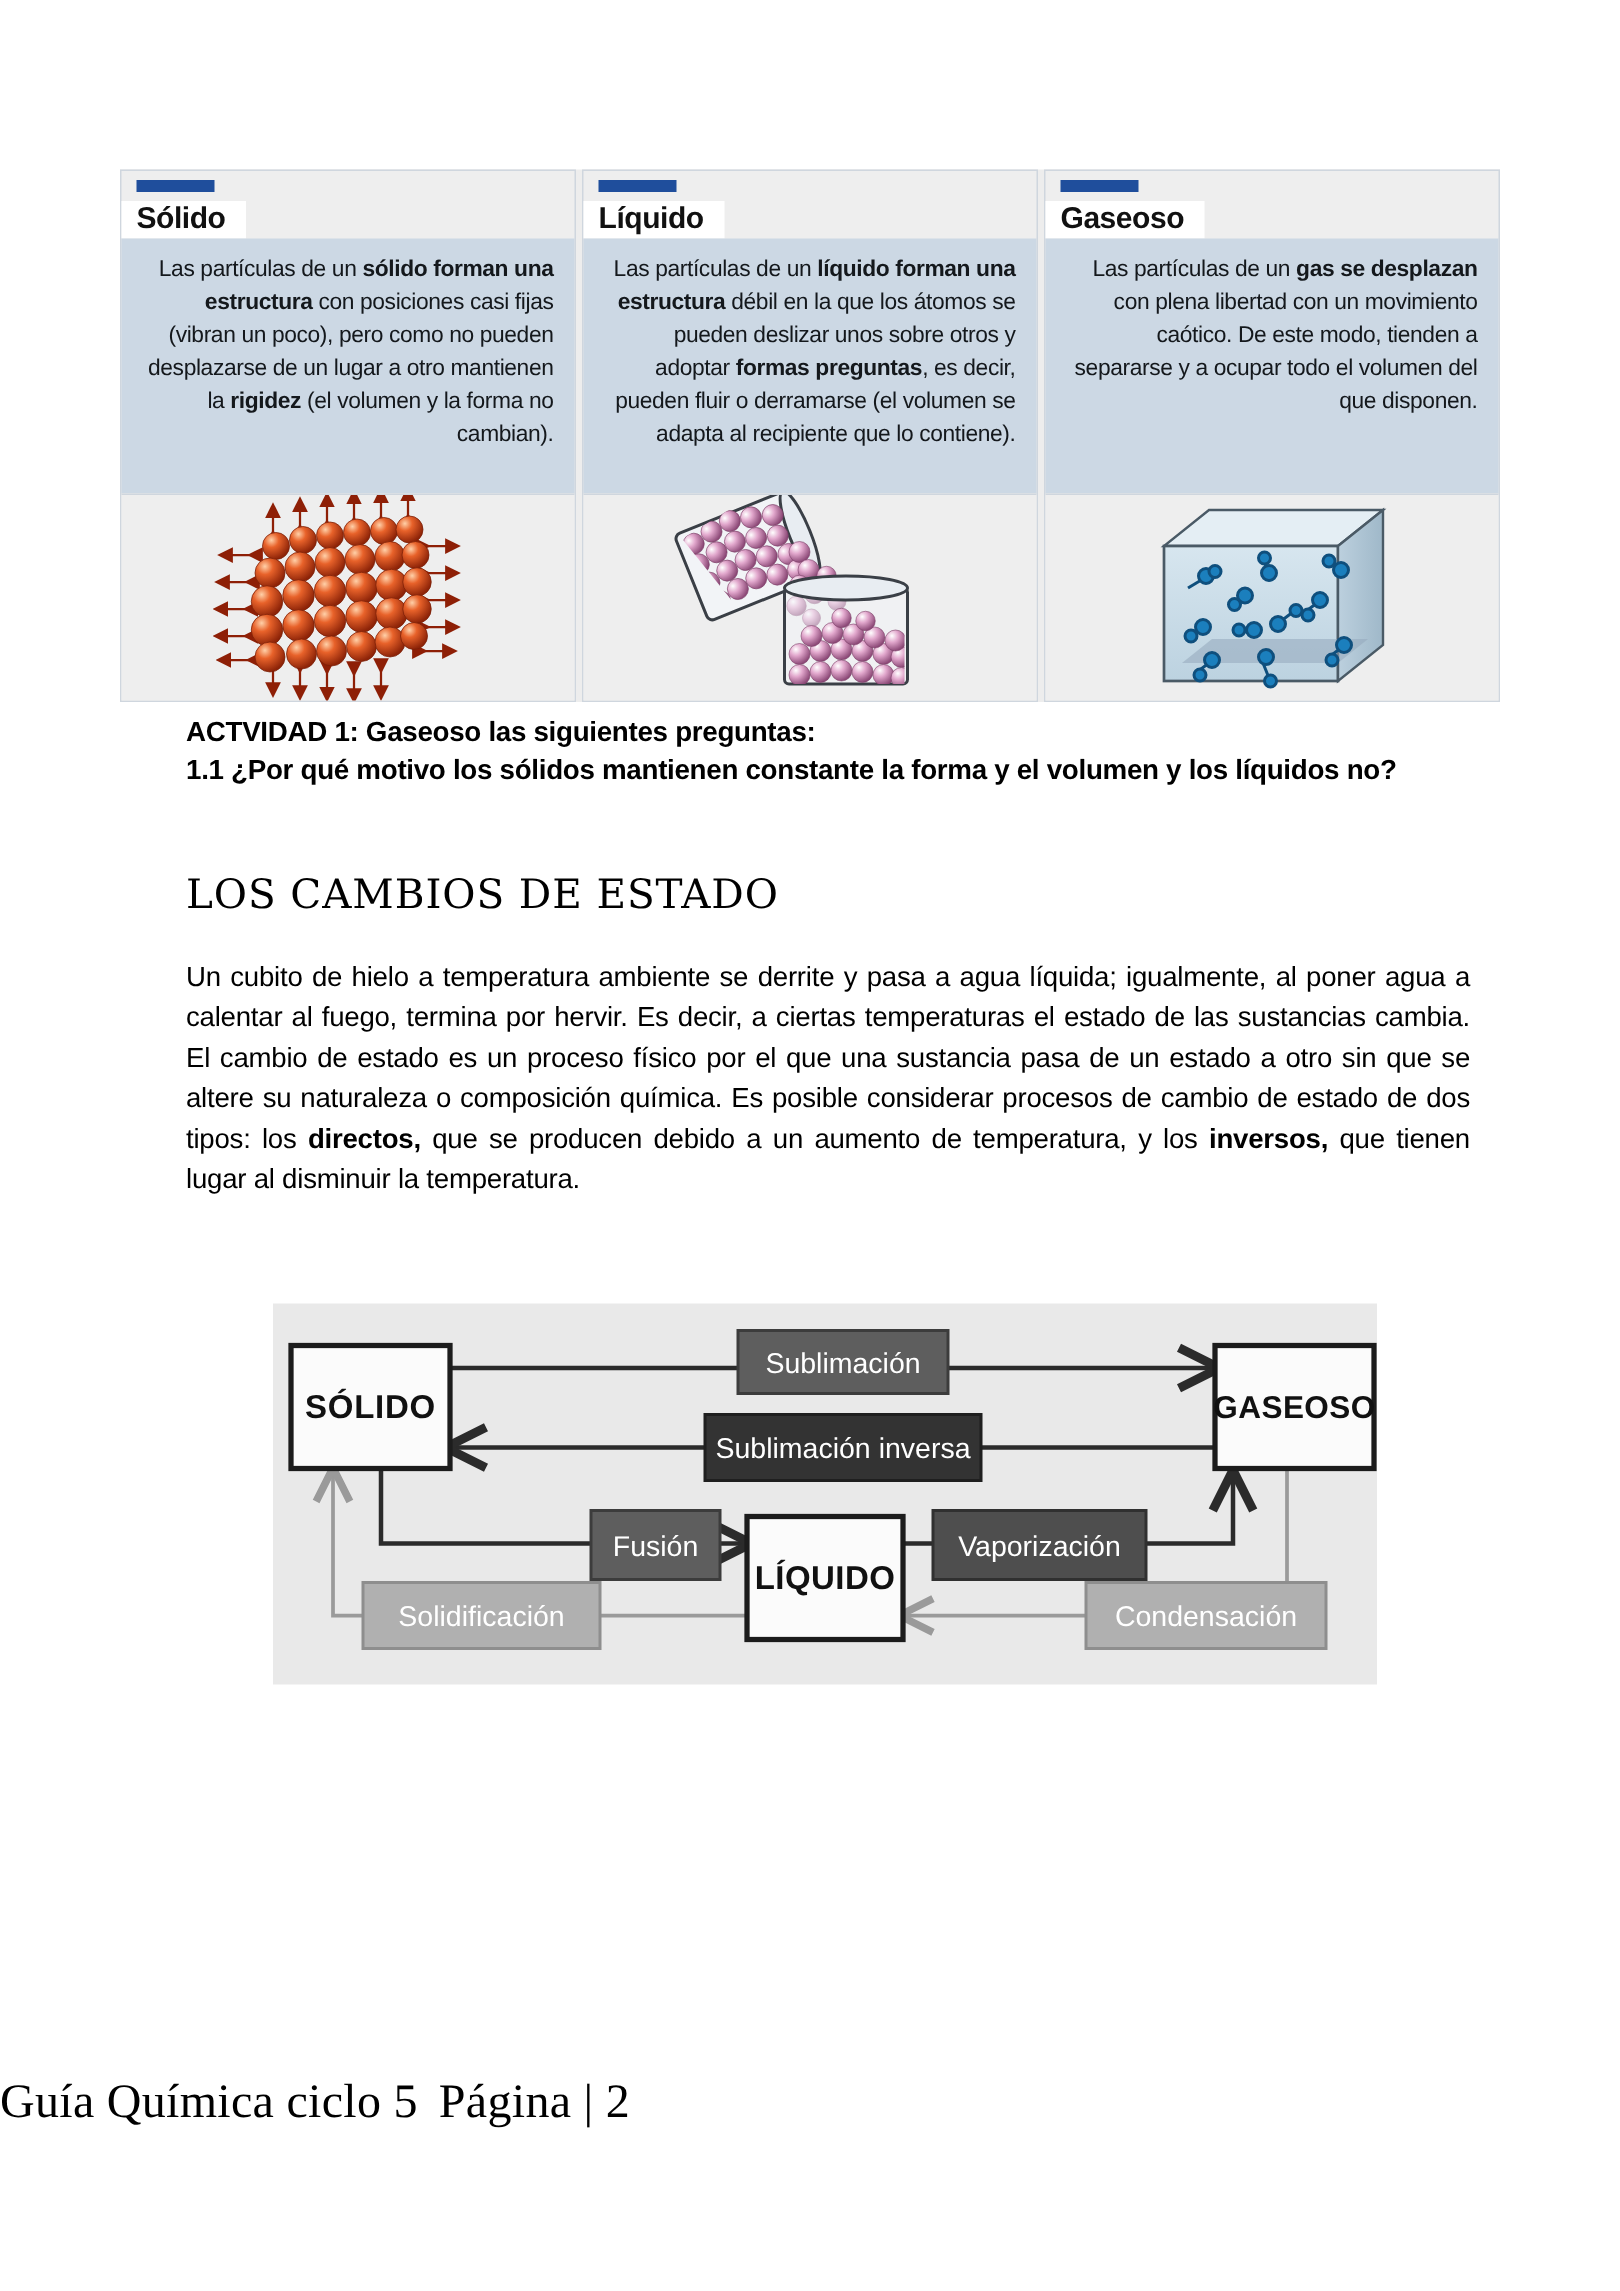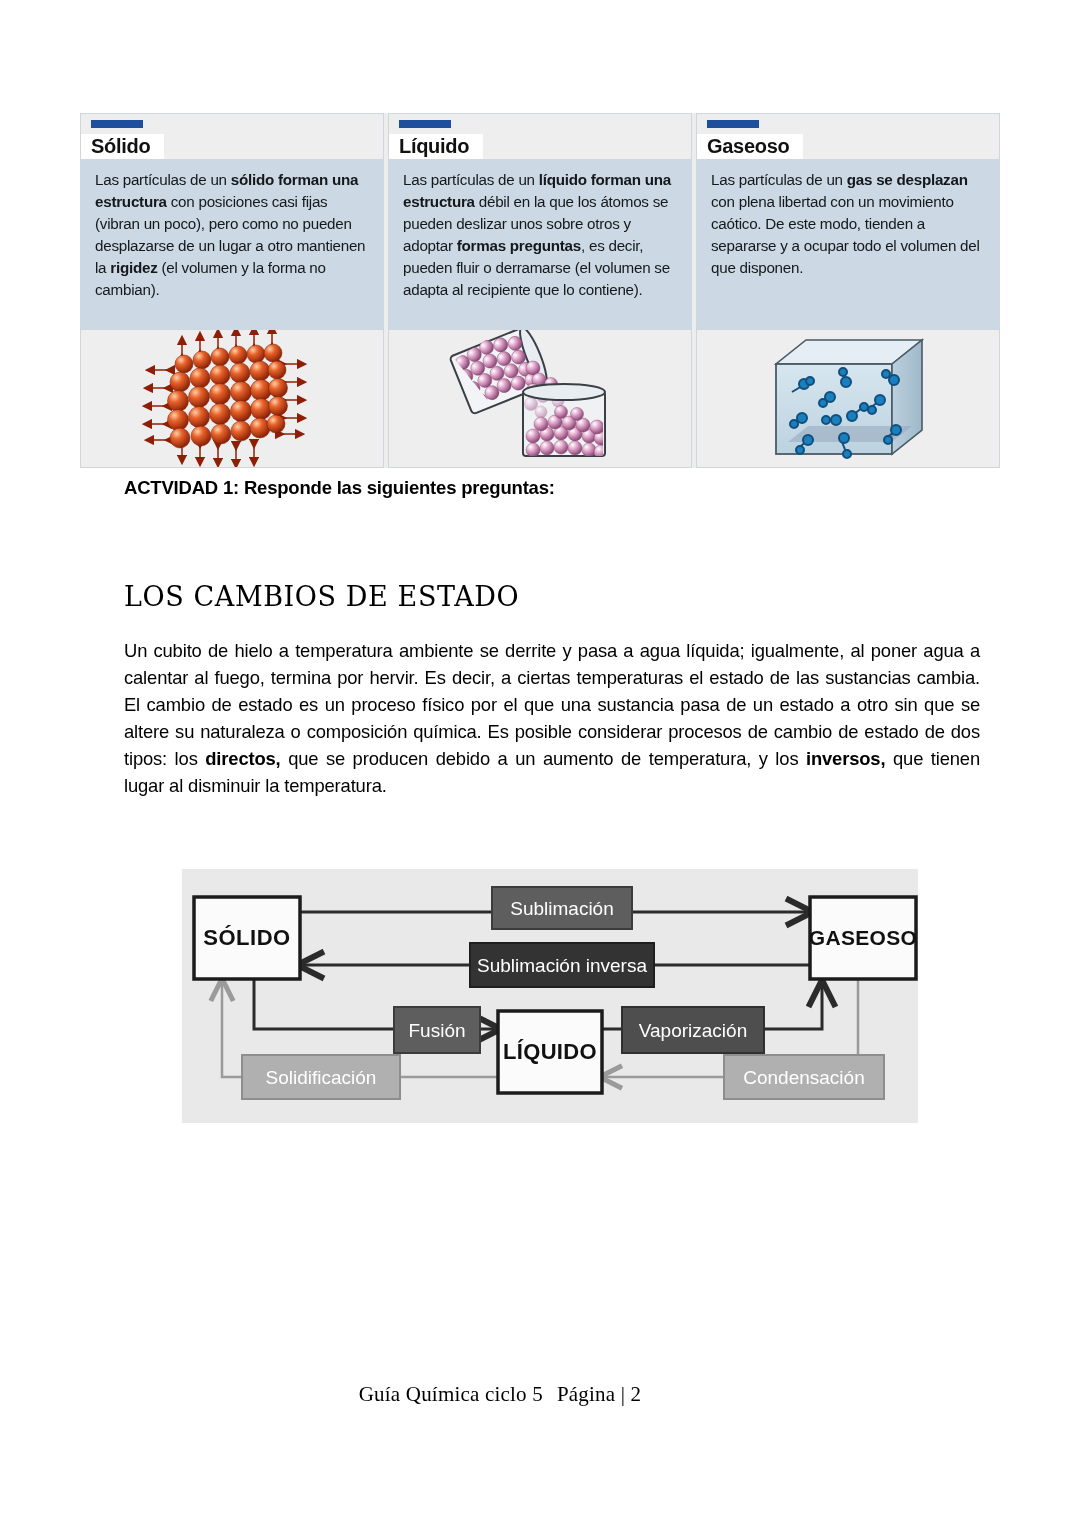--- a/index.html
+++ b/index.html
@@ -56,20 +56,21 @@
     font-weight: bold;
     letter-spacing: -0.3px;
     line-height: 1.1;
     color: #111111;
   }
   .panel-body {
     background: #ccd8e4;
     padding: 10px 14px 12px 14px;
     flex: 0 0 auto;
     min-height: 148px;
+    text-align: right;
   }
   .panel-body p {
     margin: 0;
     font-size: 15.2px;
     line-height: 1.44;
     color: #14181c;
     letter-spacing: -0.25px;
   }
   .panel-body b { font-weight: bold; }
   .panel-art {
@@ -132,23 +133,23 @@
     background: #e9e9e9;
   }
   .diagram-wrap svg { display: block; }
 
   
   .footer {
     position: absolute;
     left: 0;
     top: 1382px;
     width: 1000px;
-    text-align: center;
+    text-align: left;
     font-family: "Liberation Serif", serif;
-    font-size: 21px;
+    font-size: 32px;
     letter-spacing: 0.2px;
   }
   .footer .gap { display: inline-block; width: 14px; }
 </style>
 </head>
 <body>
 
 <div class="states-strip">
 
   <div class="state-panel">
@@ -415,21 +416,22 @@
               <circle cx="142" cy="116" r="4"></circle>
             </g>
         </g>
       </svg>
     </div>
   </div>
 
 </div>
 
 <div class="activity">
-  <div>ACTVIDAD 1: Responde las siguientes preguntas:</div>
+  <div>ACTVIDAD 1: Gaseoso las siguientes preguntas:</div>
+  <div>1.1 ¿Por qué motivo los sólidos mantienen constante la forma y el volumen y los líquidos no?</div>
 </div>
 
 <div class="section-heading">LOS CAMBIOS DE ESTADO</div>
 
 <div class="body-copy">Un cubito de hielo a temperatura ambiente se derrite y pasa a agua líquida;  igualmente, al poner agua a calentar al fuego, termina por hervir. Es decir,  a ciertas temperaturas el estado de las sustancias cambia.  El cambio de estado es un proceso físico por el que una sustancia pasa  de un estado a otro sin que se altere su naturaleza o composición química.   Es posible considerar procesos de cambio de estado de dos tipos: los <b>directos,</b>  que se producen debido a un aumento de temperatura, y los <b>inversos,</b> que tienen lugar al disminuir la temperatura.</div>
 
 <div class="diagram-wrap">
   <svg width="736" height="254" viewBox="0 0 736 254" aria-hidden="true">
     <defs>
       <marker id="dkArrow" markerWidth="11" markerHeight="11" refX="9" refY="5.5" orient="auto">

